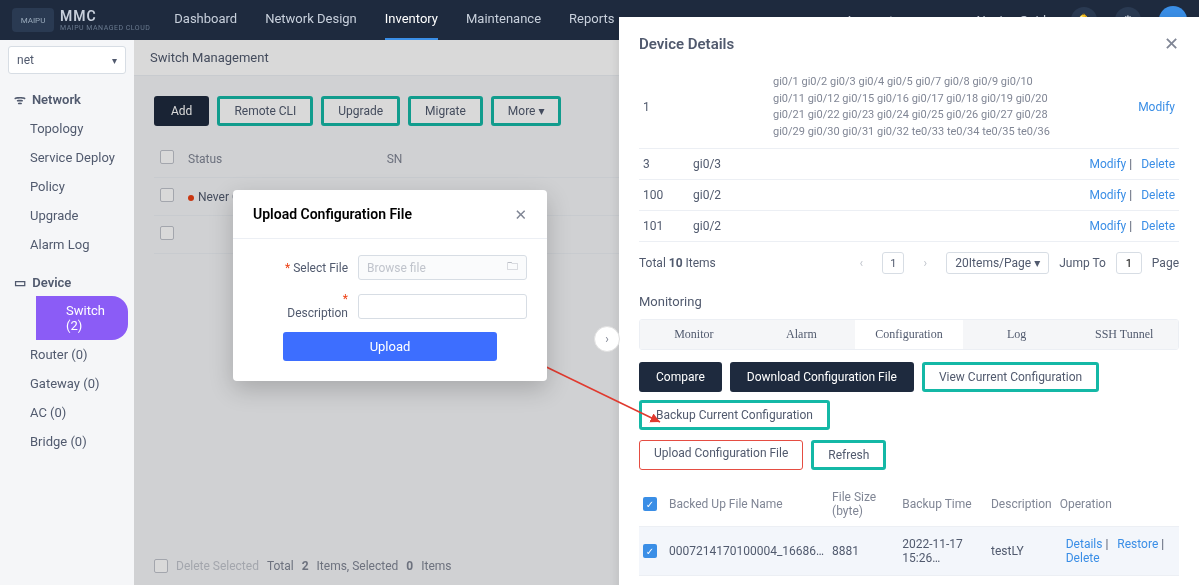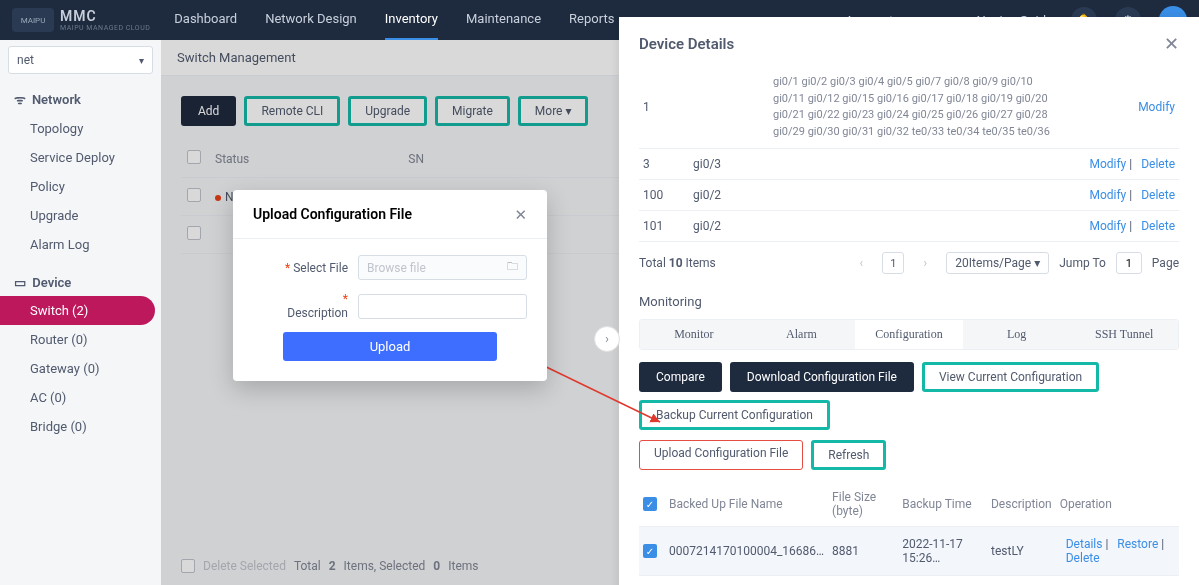--- a/index.html
+++ b/index.html
@@ -11,27 +11,27 @@
 .logo-sub { font-size:7px; color:#6a7a8f; letter-spacing:0.5px; display:block; }
 .nav { display:flex; gap:28px; flex:1; }
 .nav-item { cursor:pointer; padding:12px 0; }
 .nav-item.active { border-bottom:3px solid #3a8ee6; color:#fff; }
 .account-area { display:flex; align-items:center; gap:18px; }
 .icon-btn { width:26px; height:26px; border-radius:50%; background:#2a3a52; display:flex; align-items:center; justify-content:center; cursor:pointer; font-size:12px; }
 .avatar { width:28px; height:28px; border-radius:50%; background:#3a8ee6; position:relative; }
 .avatar::after { content:'▾'; position:absolute; right:-12px; top:7px; font-size:10px; color:#9ab; }
 
 .main { display:flex; height:545px; }
-.sidebar { width:161px; background:#f5f6f8; font-size:13px; color:#515a6e; }
+.sidebar { width:134px; background:#f5f6f8; font-size:13px; color:#515a6e; }
 .tenant-select { margin:6px 8px; height:28px; border:1px solid #d7dde4; background:#fff; border-radius:3px; display:flex; align-items:center; padding:0 8px; font-size:12px; position:relative; }
 .tenant-select::after { content:'▾'; position:absolute; right:8px; font-size:10px; }
 .group { margin-top:10px; }
 .group-title { padding:6px 14px; font-weight:600; color:#515a6e; display:flex; align-items:center; gap:6px; }
 .sidebar-link { padding:7px 14px 7px 30px; cursor:pointer; color:#515a6e; }
-.sidebar-link.active { background:#be185d; color:#fff; border-radius:0 16px 16px 0; margin-right:6px; }
+.sidebar-link.active { background:#8b5cf6; color:#fff; border-radius:0 16px 16px 0; margin-right:6px;margin-left:36px; }
 
 .content { flex:1; position:relative; }
 .breadcrumb { padding:10px 16px; font-size:13px; color:#515a6e; background:#fff; border-bottom:1px solid #eceff4; }
 .center-body { padding:20px; }
 .toolbar { display:flex; gap:8px; margin-bottom:14px; }
 .btn { padding:5px 14px; border:3px solid #14b8a6; background:#fff; border-radius:3px; font-size:12px; color:#515a6e; cursor:pointer; }
 .btn.primary { background:#1e2a3e; color:#fff; border-color:#1e2a3e; }
 .table { width:100%; font-size:12px; color:#515a6e; border-collapse:collapse; }
 .table th { text-align:left; font-weight:400; color:#808695; padding:10px 6px; border-bottom:1px solid #eceff4; }
 .table td { padding:10px 6px; border-bottom:1px solid #eceff4; }

